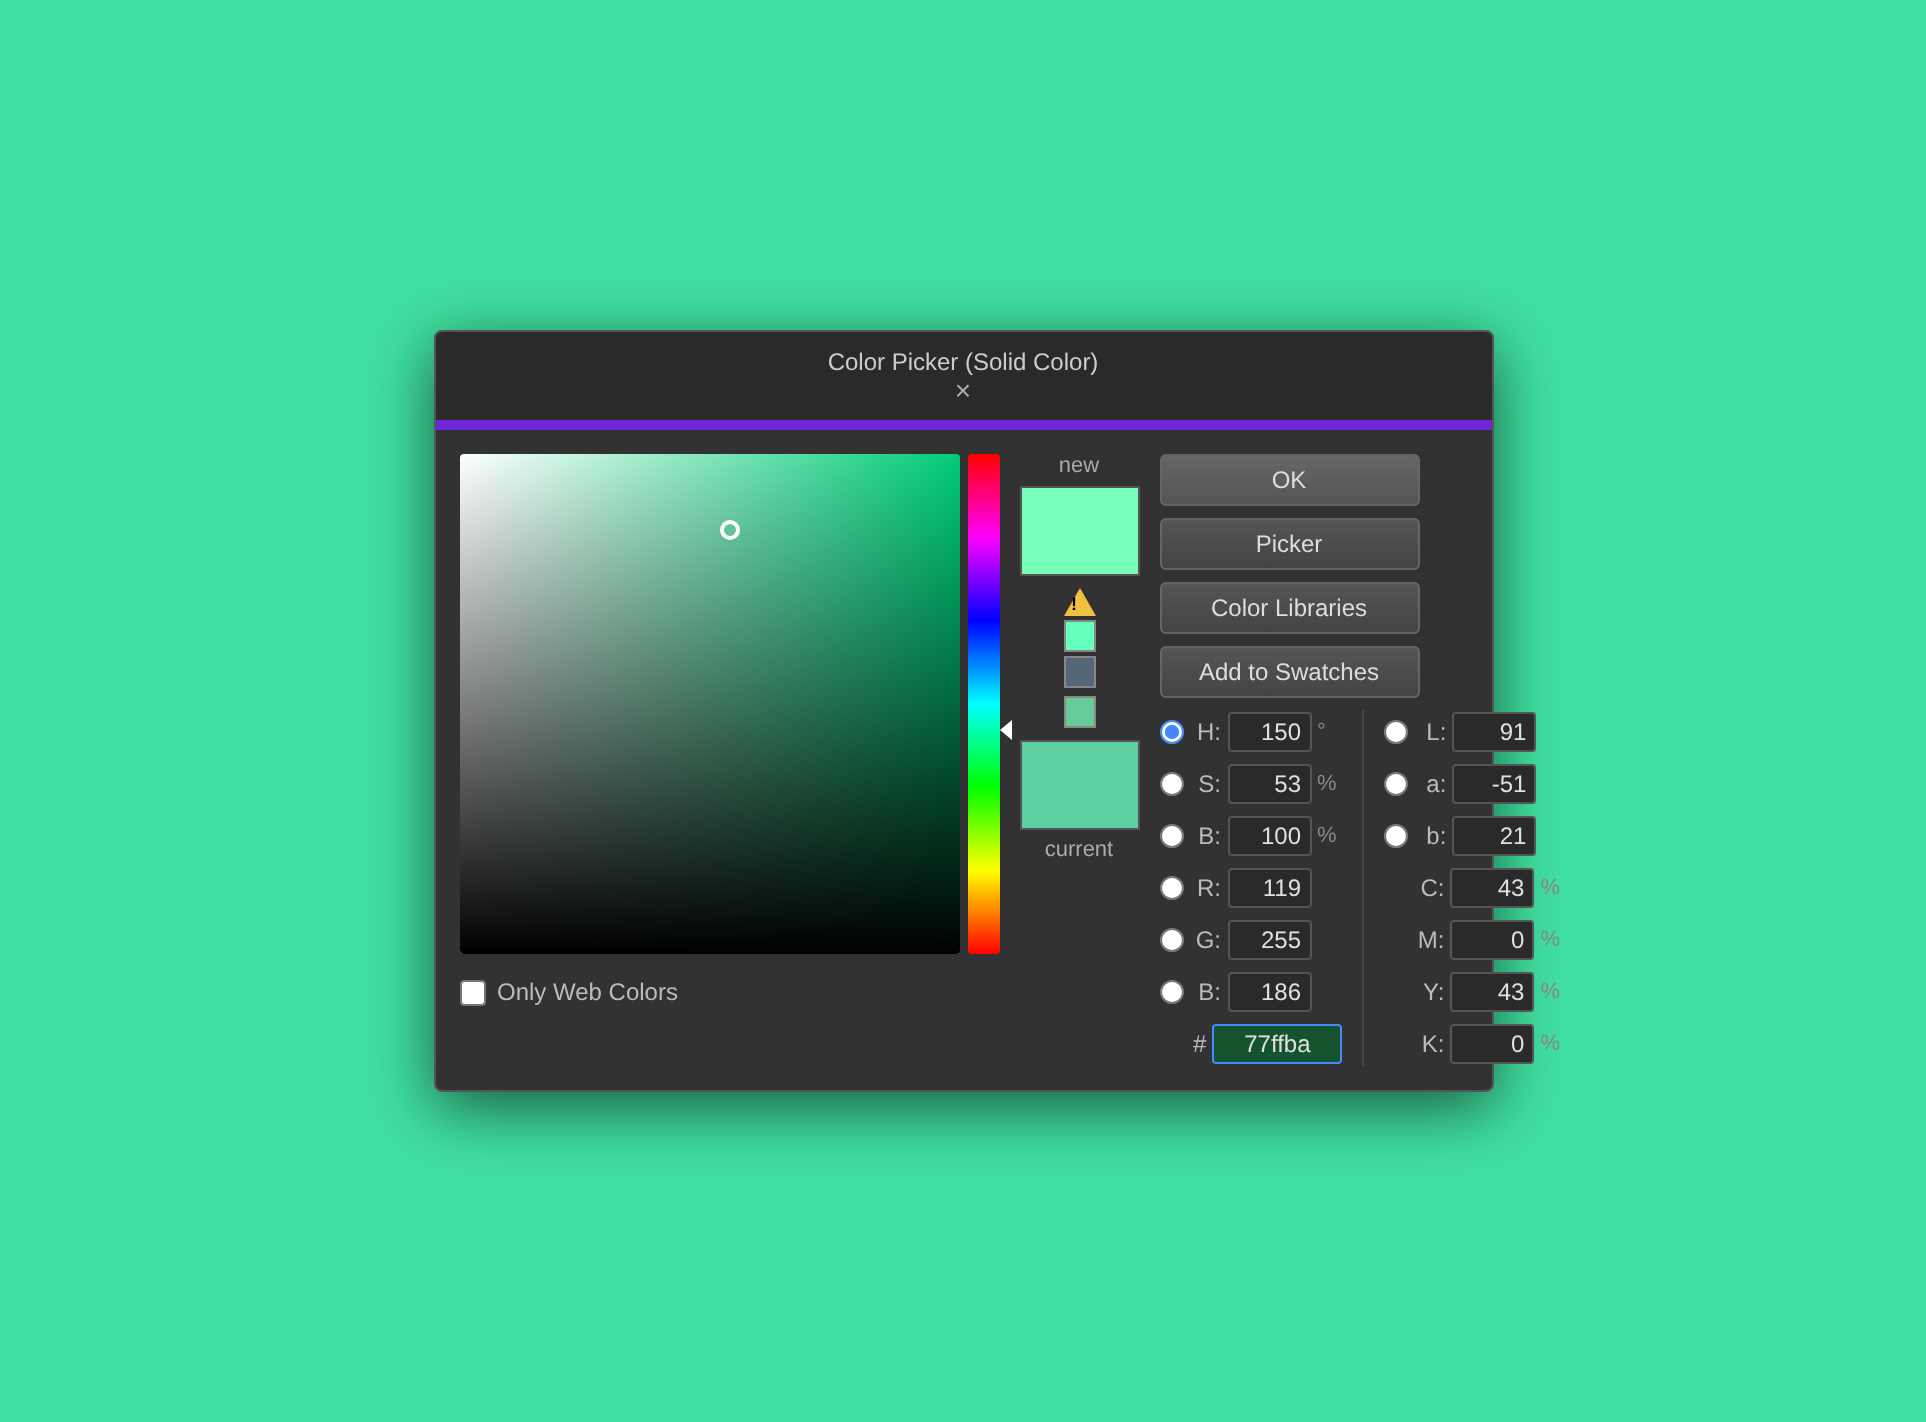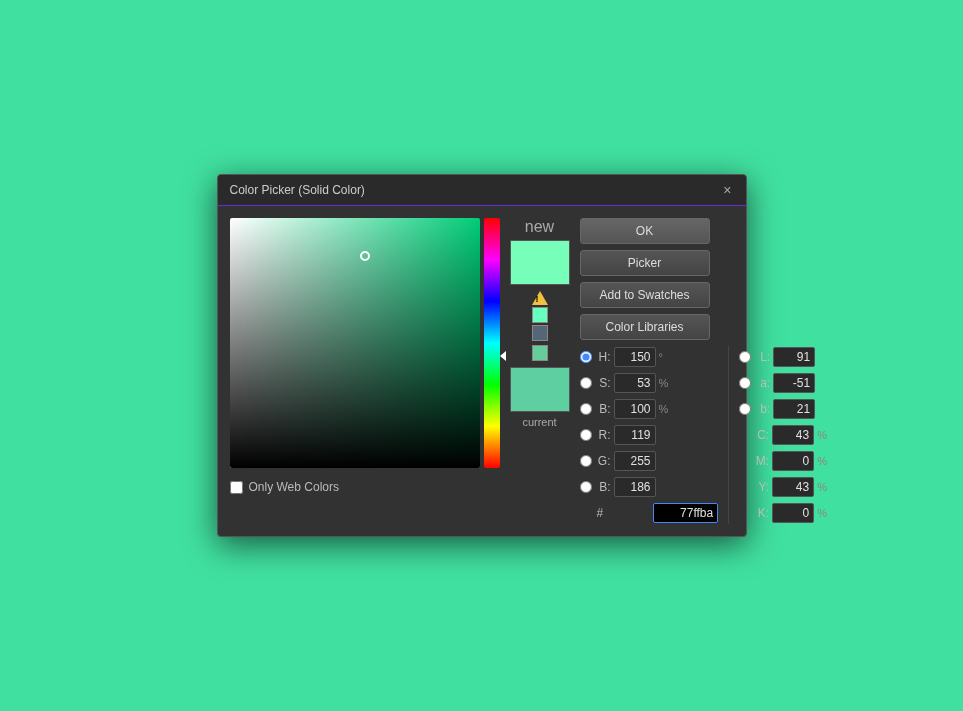--- a/index.html
+++ b/index.html
@@ -18,26 +18,27 @@
     .dialog {
       background: #323232;
       border: 1px solid #555;
       border-radius: 4px;
       width: 530px;
       box-shadow: 0 8px 32px rgba(0,0,0,0.6);
     }
 
     .title-bar {
       background: #2a2a2a;
-      border-bottom: 1px solid #6d28d9;
+      border-bottom: 5px solid #6d28d9;
       padding: 8px 12px;
       display: flex;
       align-items: center;
       justify-content: space-between;
       border-radius: 4px 4px 0 0;
+      flex-direction: column;
     }
 
     .title-bar-text {
       color: #ccc;
       font-size: 12px;
     }
 
     .close-btn {
       background: none;
       border: none;
@@ -152,21 +153,21 @@
     .middle-panel {
       display: flex;
       flex-direction: column;
       align-items: center;
       gap: 4px;
       width: 70px;
     }
 
     .color-preview-label {
       color: #aaa;
-      font-size: 16px;
+      font-size: 11px;
       text-align: center;
     }
 
     .color-preview-new {
       width: 60px;
       height: 45px;
       background: #77ffba;
       border: 1px solid #555;
     }
 
@@ -297,24 +298,23 @@
       font-size: 12px;
       padding: 1px 4px;
       width: 42px;
       height: 20px;
       text-align: right;
       border-radius: 2px;
     }
 
     .field-input.hex-input {
       width: 65px;
-      text-align: right;
-      background: #000000;
+      text-align: center;
+      background: #14532d;
       border: 1px solid #4488ff;
-      margin-left: 47px;
     }
 
     .field-unit {
       color: #888;
       font-size: 11px;
       width: 10px;
     }
 
     .field-hash {
       color: #bbb;
@@ -370,22 +370,22 @@
       </div>
       <div class="color-preview-current" style="background: rgb(94, 207, 160);"></div>
       <span class="color-preview-current-label">current</span>
     </div>
 
     <div class="right-panel">
 
       <div class="btn-group">
         <button class="btn btn-ok">OK</button>
         <button class="btn">Picker</button>
+        <button class="btn">Color Libraries</button>
         <button class="btn">Add to Swatches</button>
-        <button class="btn">Color Libraries</button>
       </div>
 
       <div class="fields-section">
 
         <div class="field-col">
 
           <div class="field-row">
             <input type="radio" name="color-mode" class="field-radio field-radio-active" checked="" style="">
             <span class="field-label">H:</span>
             <input type="text" class="field-input" value="150" style="">

